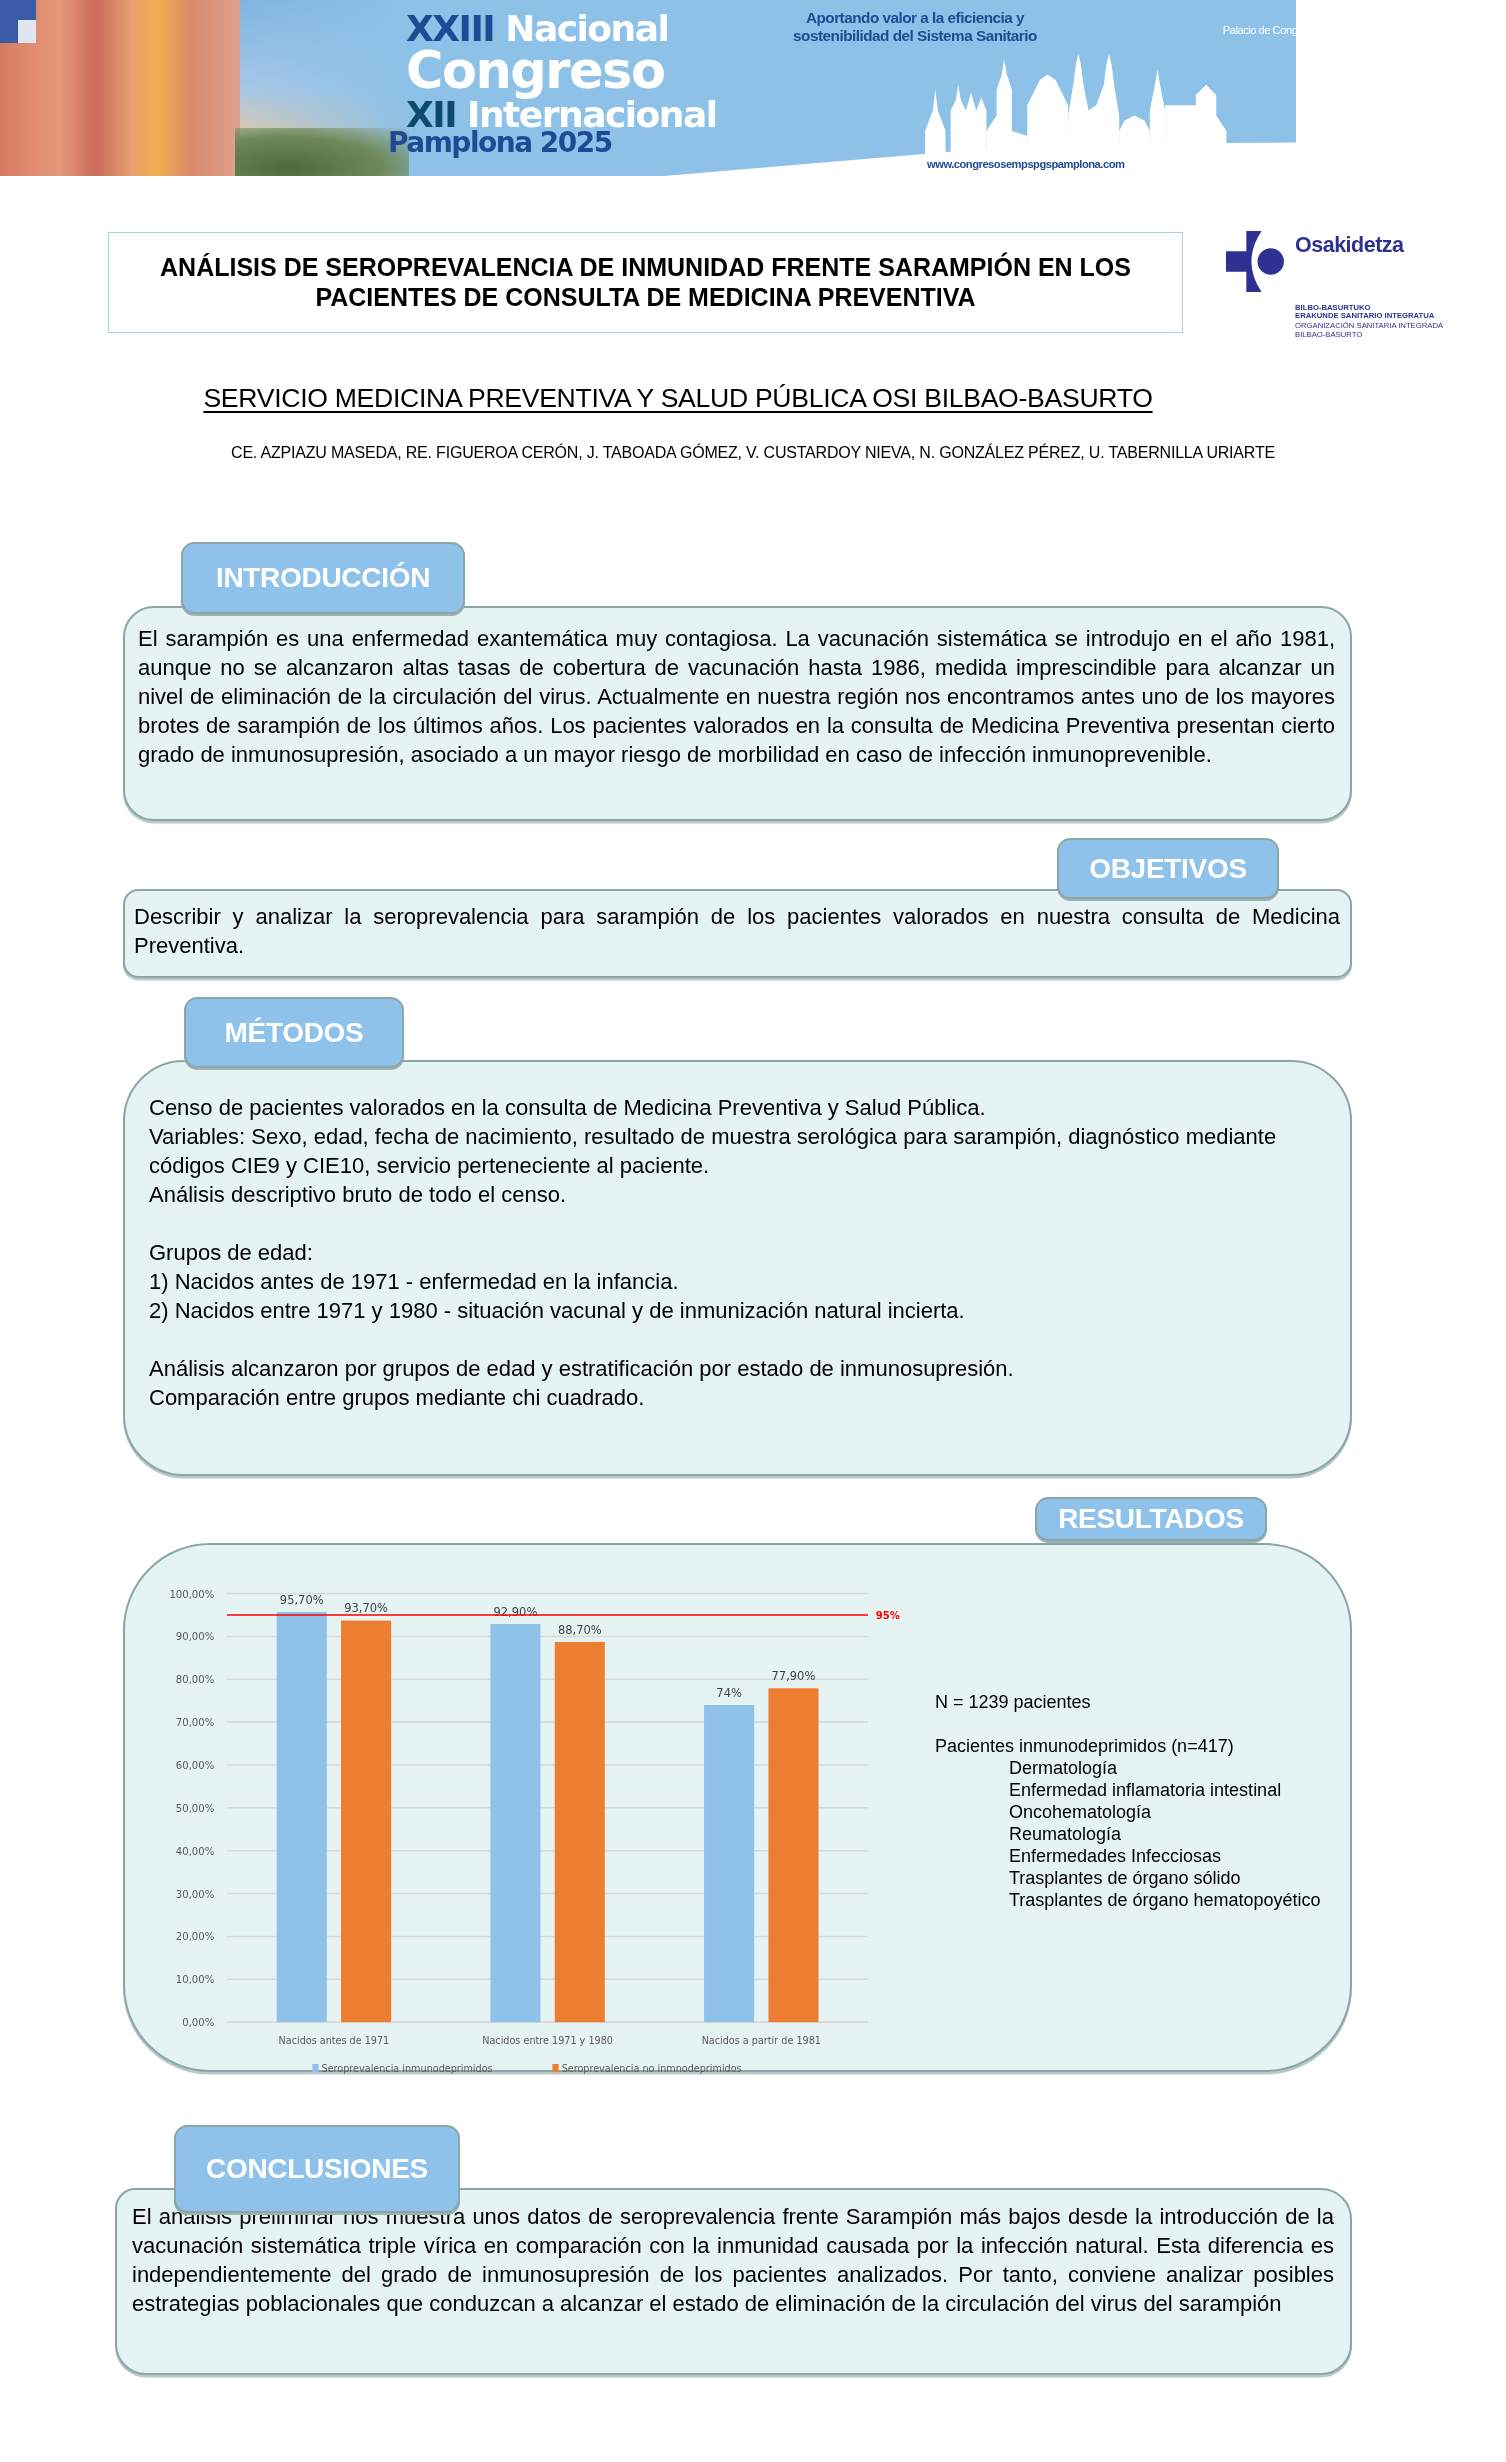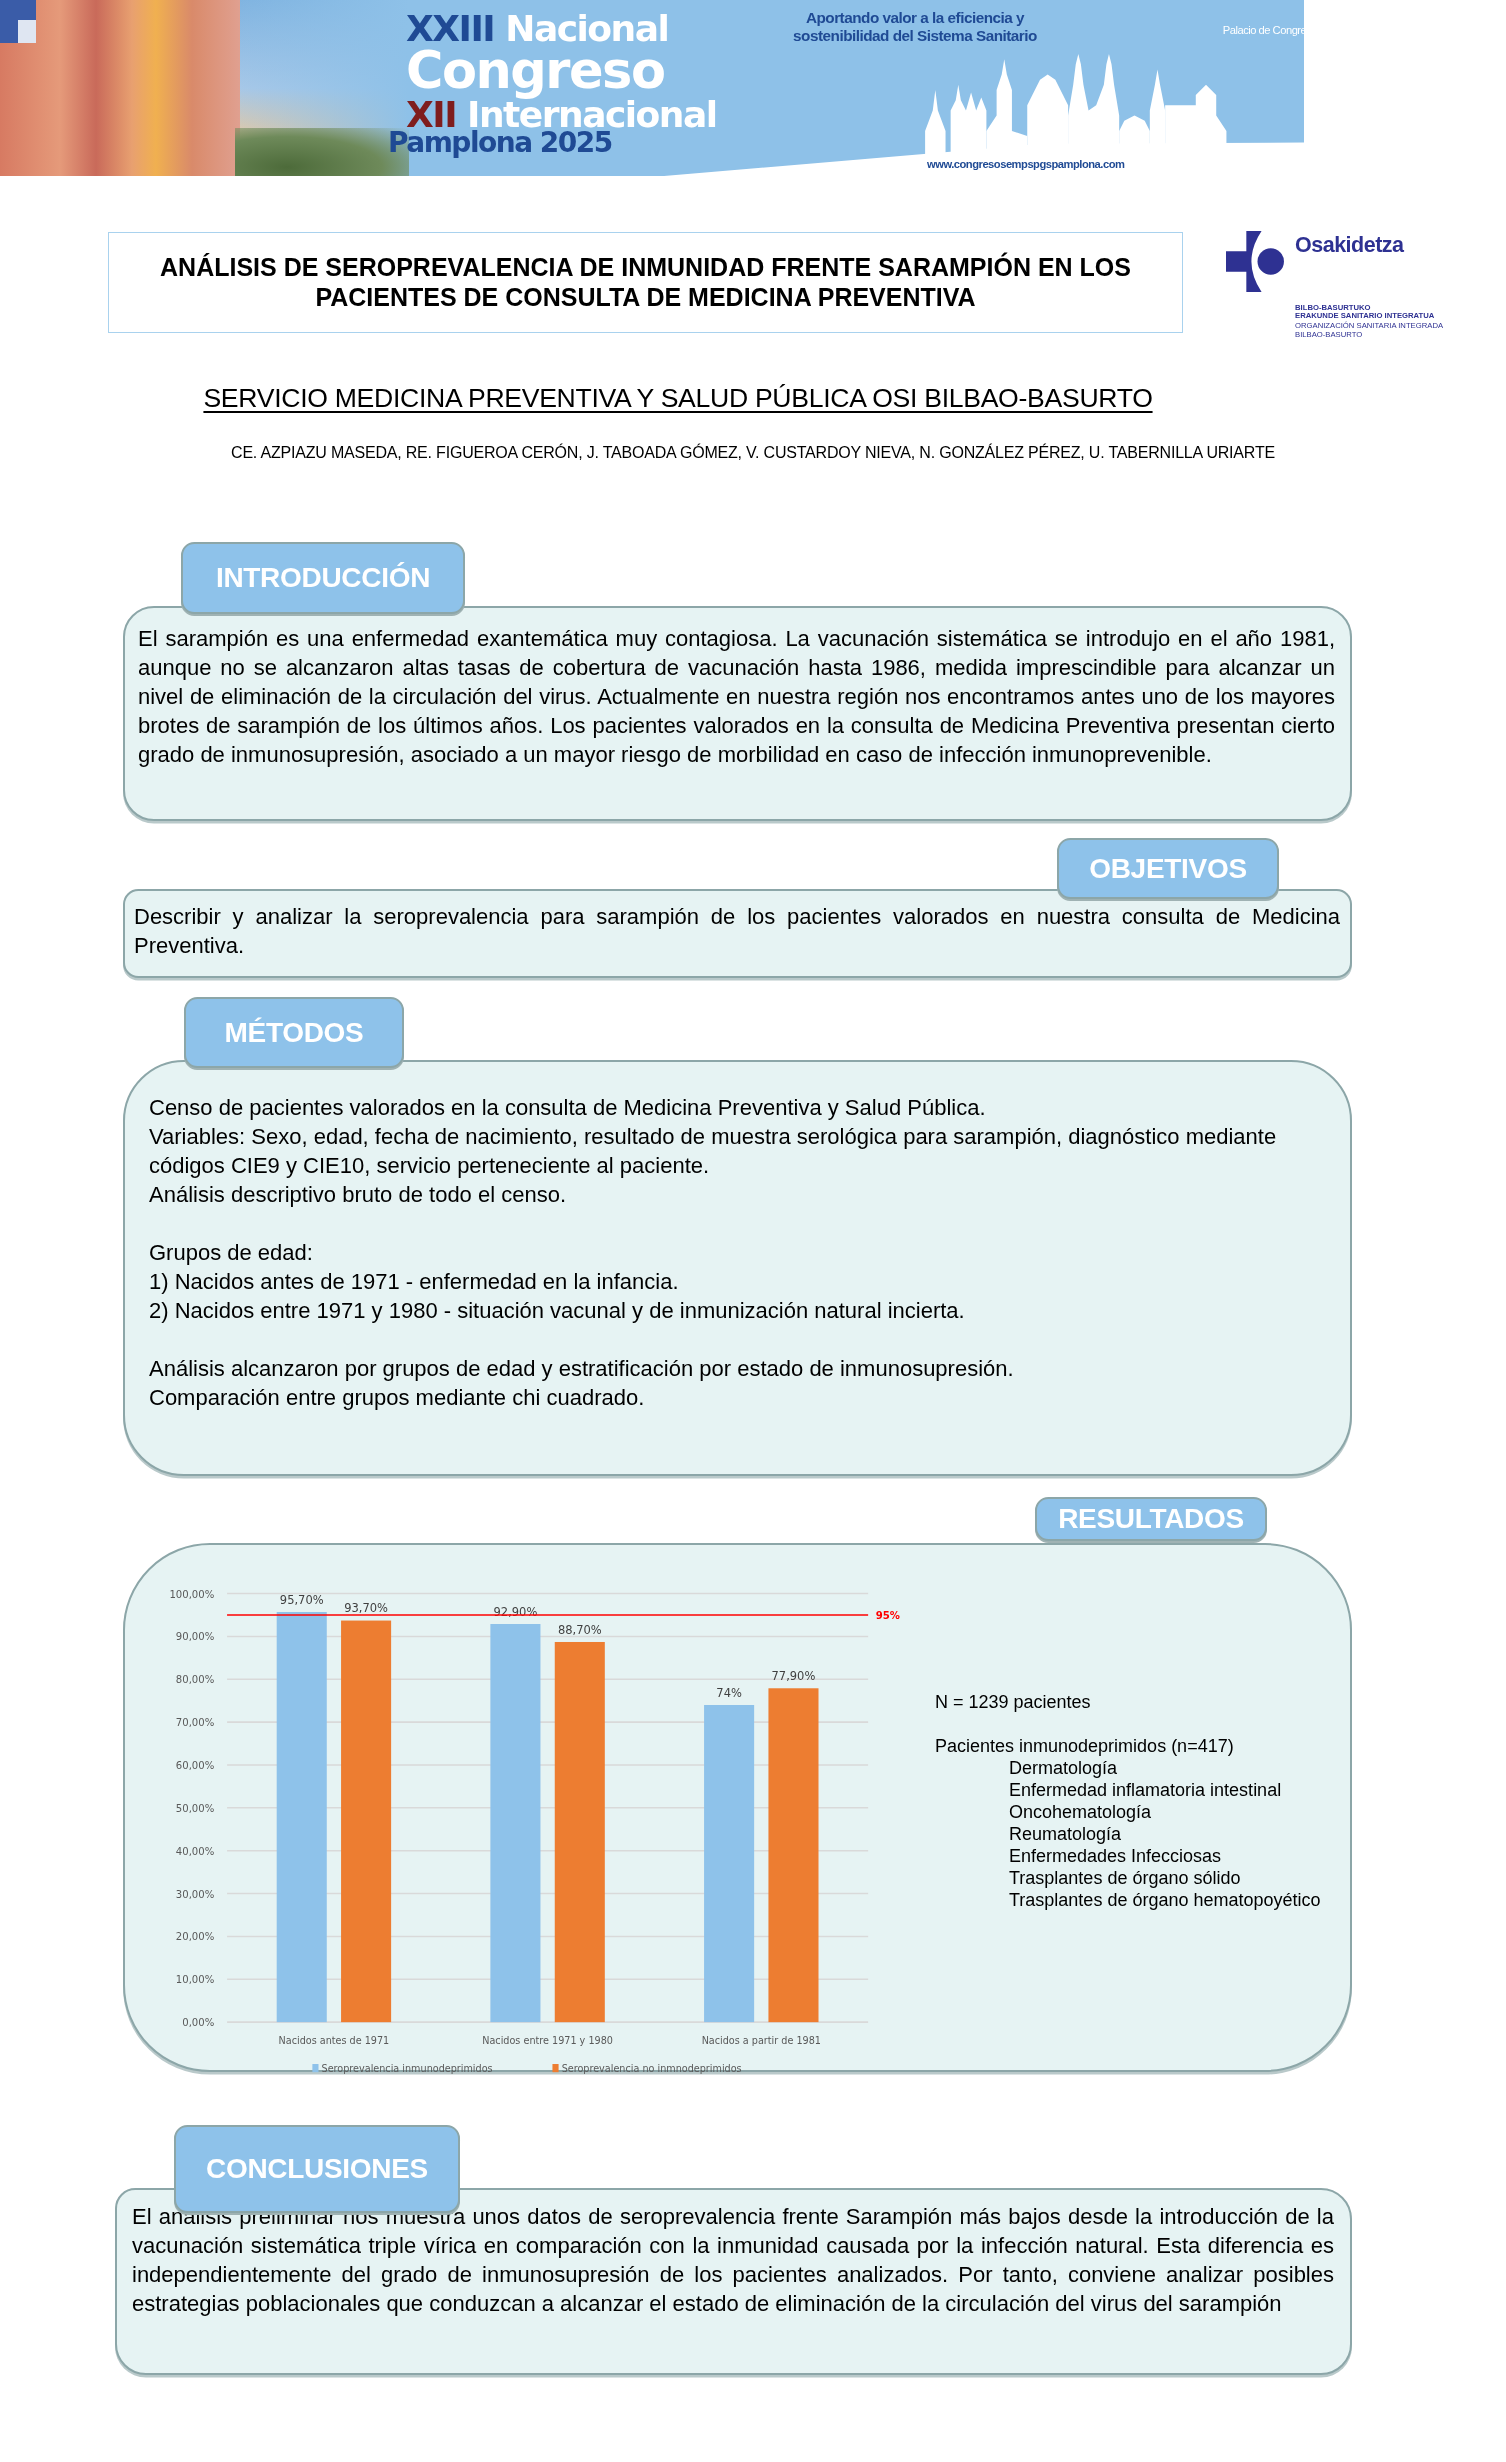--- a/index.html
+++ b/index.html
@@ -1,38 +1,38 @@
 <!DOCTYPE html>
 <html style="font-size:8.2px"><head>
 <meta charset="utf-8">
 <style>
   html, body { margin:0; padding:0; background:#ffffff; }
   body { width:1506px; height:2462px; position:relative; overflow:hidden;
          font-family:"Liberation Sans", sans-serif; color:#000; }
   .abs { position:absolute; }
 
   
-  #banner { left:0; top:0; width:1296px; height:176px; background:#8ec1e8; overflow:hidden;padding-left:8px; }
+  #banner { left:0; top:0; width:1296px; height:176px; background:#8ec1e8; overflow:hidden; }
   #photo { left:0; top:0; width:409px; height:176px;
     background: linear-gradient(90deg, rgba(142,193,232,0) 55%, #8ec1e8 100%),
                 linear-gradient(180deg, #7fb3e0 0%, #a8c8e8 50%, #e8c9a0 78%, #6e8a5a 100%); }
   #photo-buildings { left:0; top:0; width:240px; height:176px;
     background: linear-gradient(90deg,#d77a62 0%,#e59a7a 25%,#c96a5a 40%,#e8a070 55%,#f0b050 65%,#d98a6a 80%,#e0a090 100%); }
   #photo-check1 { left:0; top:0; width:36px; height:20.4px; background:#3a5ca8; }
   #photo-check2 { left:0; top:20.4px; width:18px; height:23px; background:#3a5ca8; }
   #photo-check3 { left:18px; top:20.4px; width:18px; height:23px; background:#dfe6f2; }
   #photo-trees { left:235px; top:128px; width:174px; height:49px;
     background: radial-gradient(ellipse at 30% 80%, #4d6b3a 0%, #6e8a5a 55%, rgba(142,193,232,0) 100%); }
 
   .bn-title { font-family:"DejaVu Sans", sans-serif; font-weight:bold; line-height:1; letter-spacing:-1.5px; }
   #bn-l1 { left:406px; top:11.2px; font-size:36px; color:#ffffff; }
   #bn-l1 .dark { color:#1f4a94; }
   #bn-l2 { left:406px; top:45px; font-size:51px; color:#ffffff; }
   #bn-l3 { left:406px; top:97px; font-size:36px; color:#ffffff; }
-  #bn-l3 .dark { color:#7f1d1d; }
+  #bn-l3 .dark { color:#0c4a6e; }
   #bn-l4 { left:388px; top:129px; font-size:28px; color:#1f4a94; }
   #bn-slogan { left:782px; top:9.2px; width:266px; font-size:15.3px; color:#1f4a94; line-height:1.15; font-weight:bold; letter-spacing:-0.5px; text-align:center; }
   #bn-date { left:1191px; top:6.1px; width:291px; text-align:right; font-size:15.3px; color:#ffffff; font-weight:bold; letter-spacing:-0.5px; }
   #bn-venue { left:1124px; top:23.5px; width:358px; text-align:right; font-size:11.2px; color:#ffffff; letter-spacing:-0.5px; }
   #skyline { left:920px; top:54px; width:572px; height:123px; }
   #bn-ground { left:664px; top:130px; width:842px; height:46px; background:#ffffff;
      clip-path: polygon(0 100%, 45% 30%, 100% 25%, 100% 100%); }
   #bn-url { left:927px; top:158px; font-size:11.2px; color:#1f4a94; font-weight:bold; letter-spacing:-0.5px; }
   #bn-soc { left:1377px; top:146px; width:102px; height:25.5px; }
   #bn-soc-mark { left:0; top:3.1px; width:11.2px; height:19.4px; }

